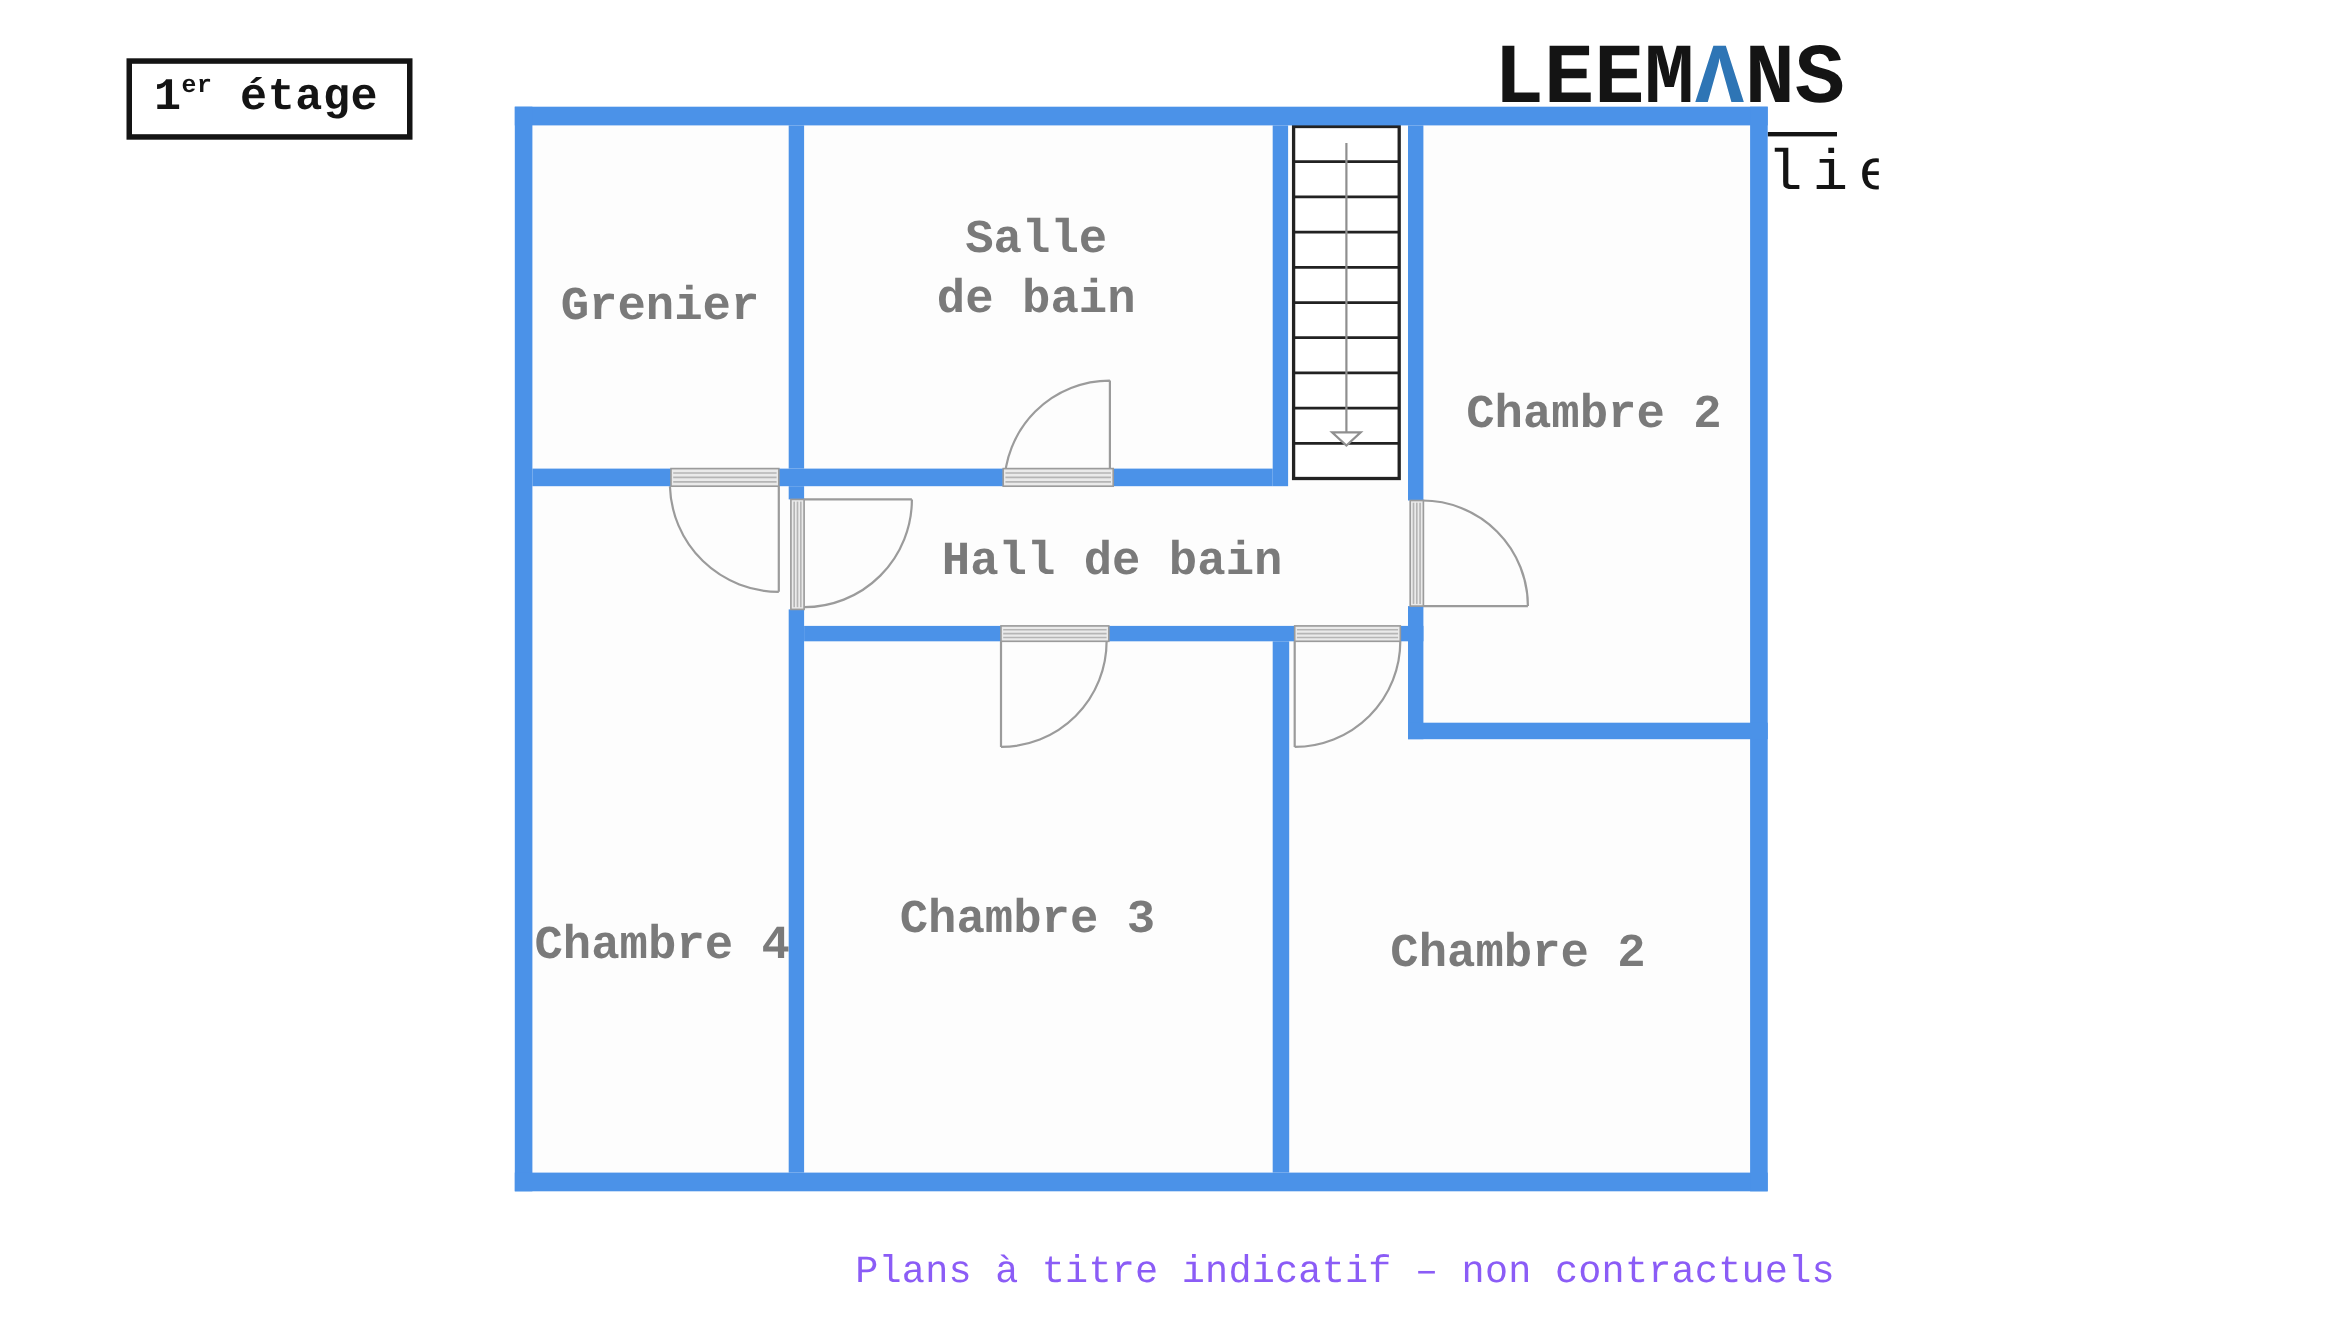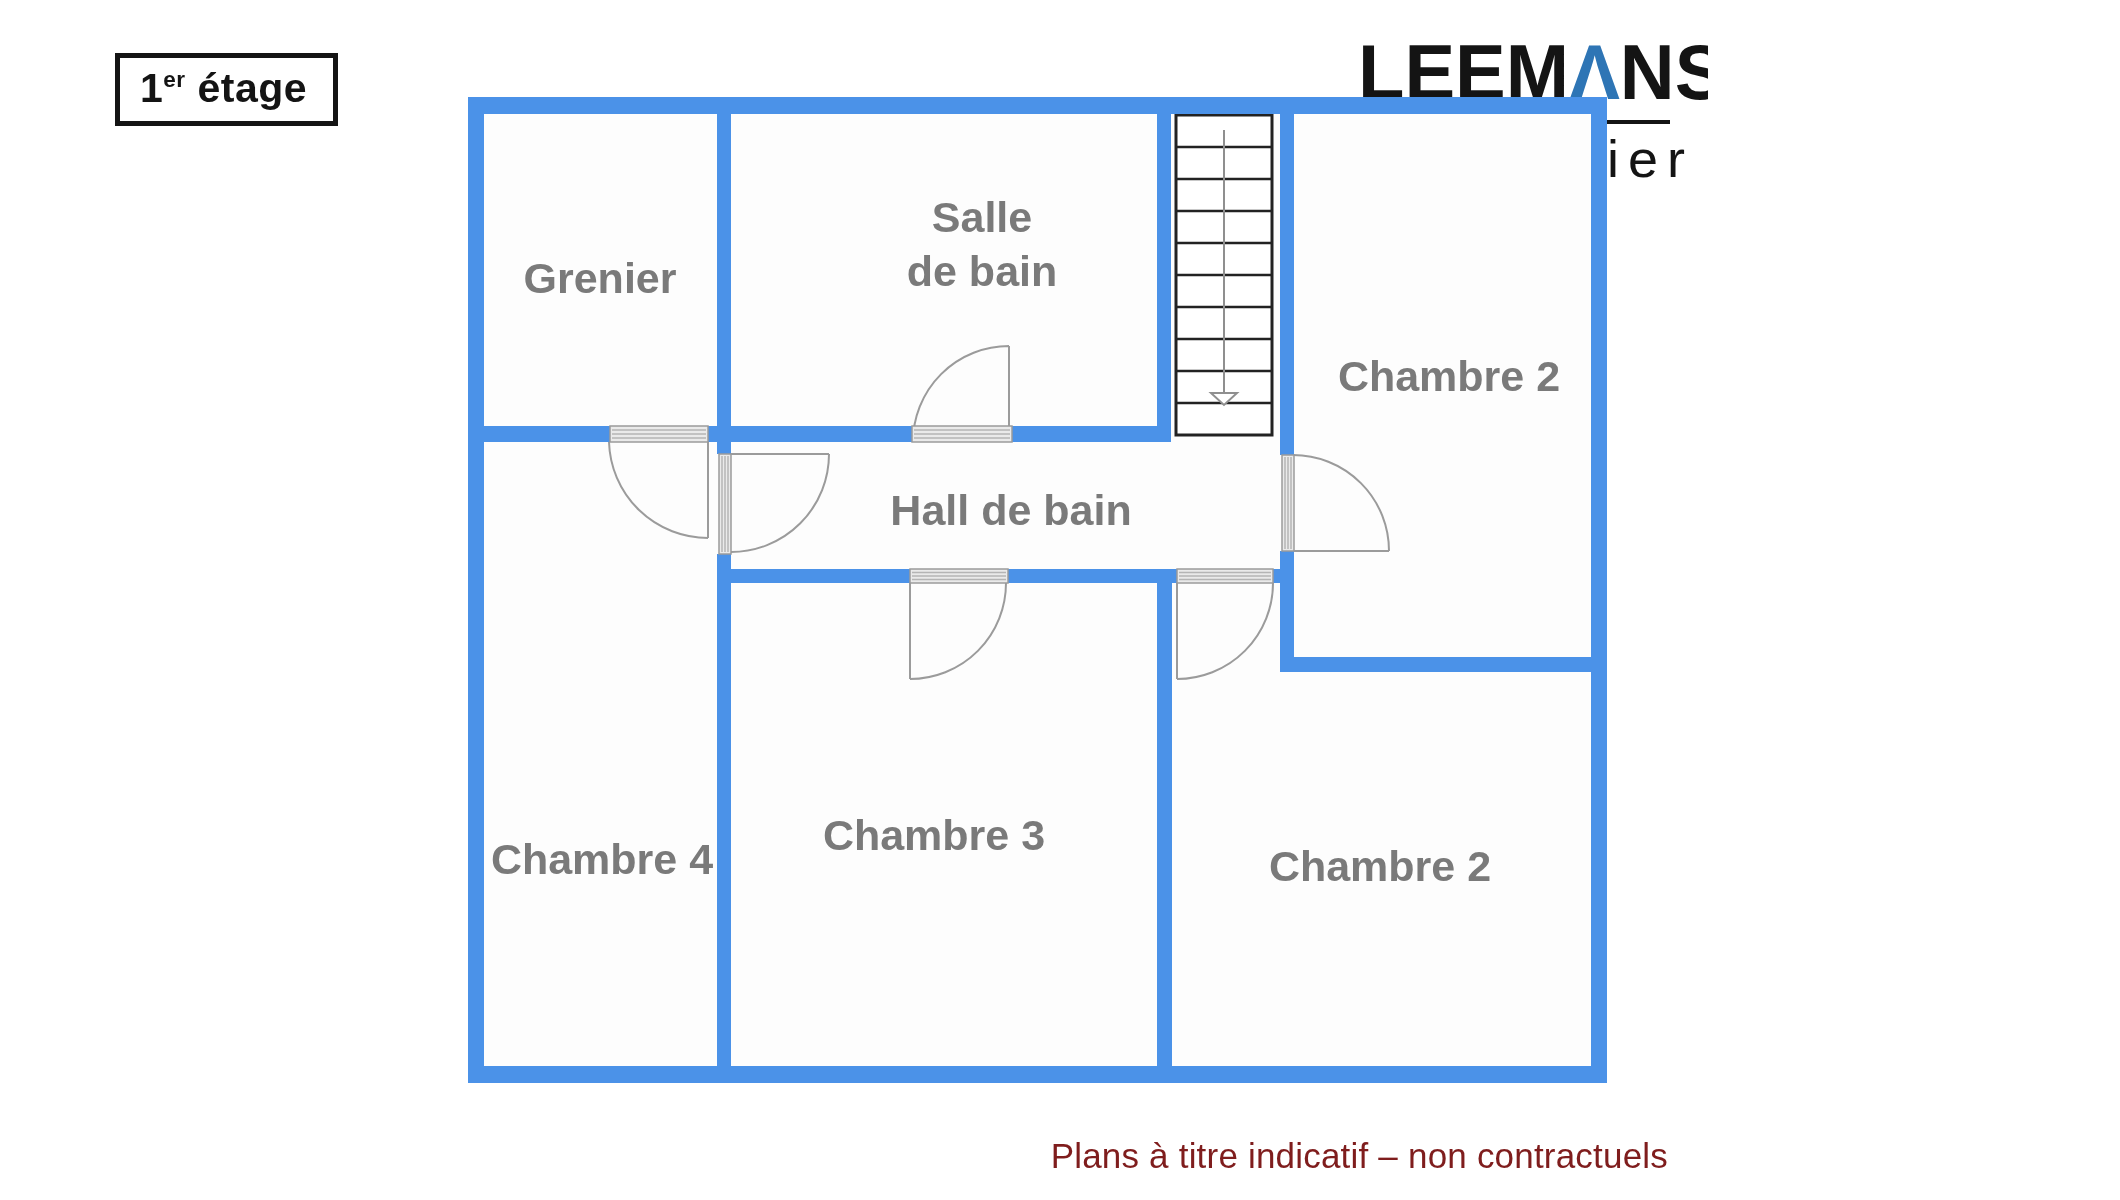--- a/index.html
+++ b/index.html
@@ -1,17 +1,17 @@
 <!DOCTYPE html>
 <html><head>
 <meta charset="utf-8">
 <style>
   html,body{margin:0;padding:0;background:#ffffff;}
   #stage{position:relative;width:1708px;height:1200px;background:#ffffff;overflow:hidden;
-         font-family:Liberation Sans, sans-serif;}
+         font-family:Liberation Mono, monospace;}
 
   
   #floor-badge{position:absolute;left:115px;top:53px;border:5px solid #141414;background:#ffffff;
                padding:8px 26px 10px 20px;color:#141414;font-weight:bold;font-size:41px;line-height:1.1;
                letter-spacing:0.5px;}
   #floor-badge sup{font-size:0.55em;vertical-align:super;font-weight:bold;}
 
   
   #logo{position:absolute;top:34px;right:38px;width:312px;text-align:right;color:#141414;}
   #logo .brand{font-size:76px;font-weight:bold;letter-spacing:0px;line-height:1;white-space:nowrap;
@@ -22,21 +22,21 @@
              transform:scaleY(0.96);}
 
   
   #plan-svg{position:absolute;left:0;top:0;width:2120px;height:1200px;}
 
   
   .room-label{position:absolute;transform:translate(-50%,-50%);color:#7a7a7a;font-weight:bold;
               font-size:43px;line-height:1.25;text-align:center;white-space:pre-line;}
 
   
-  #footer-note{position:absolute;top:1136px;right:40px;font-size:35px;color:#7f1d1d;
+  #footer-note{position:absolute;top:1136px;right:40px;font-size:35px;color:#8b5cf6;
                letter-spacing:0.2px;}
 </style>
 </head>
 <body>
 
 <div id="stage">
 
   <div id="floor-badge"><span>1</span><sup>er</sup> <span>étage</span></div>
 
   <div id="logo">
@@ -104,21 +104,21 @@
       <line x1="912" y1="576" x2="1006" y2="576" stroke="#b5b5b5" stroke-width="1.5"></line>
       <line x1="912" y1="579.5" x2="1006" y2="579.5" stroke="#b5b5b5" stroke-width="1.5"></line>
       <rect x="1177" y="569" width="96" height="14" fill="#eaeaea" stroke="#9b9b9b" stroke-width="1.5"></rect>
       <line x1="1179" y1="572.5" x2="1271" y2="572.5" stroke="#b5b5b5" stroke-width="1.5"></line>
       <line x1="1179" y1="576" x2="1271" y2="576" stroke="#b5b5b5" stroke-width="1.5"></line>
       <line x1="1179" y1="579.5" x2="1271" y2="579.5" stroke="#b5b5b5" stroke-width="1.5"></line>
     </svg>
 
   <div id="labels">
       <div class="room-label" style="left: 600px; top: 279px; text-align: center;">Grenier</div>
-      <div class="room-label" style="left: 942px; top: 245px; margin-left: 40px;">Salle
+      <div class="room-label" style="left: 942px; top: 245px;">Salle
 de bain</div>
       <div class="room-label" style="left: 1449px; top: 377px;">Chambre 2</div>
       <div class="room-label" style="left: 1011px; top: 511px;">Hall de bain</div>
       <div class="room-label" style="left: 602px; top: 836px; margin-top: 24px;">Chambre 4</div>
       <div class="room-label" style="left: 934px; top: 836px;">Chambre 3</div>
       <div class="room-label" style="left: 1380px; top: 867px;">Chambre 2</div>
     </div>
 
   <div id="footer-note">Plans à titre indicatif – non contractuels</div>
 </div>

